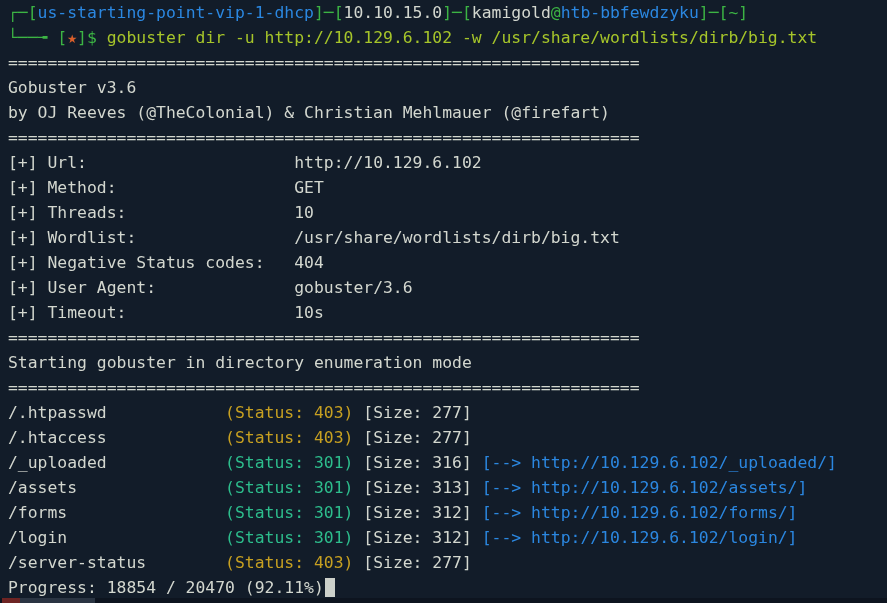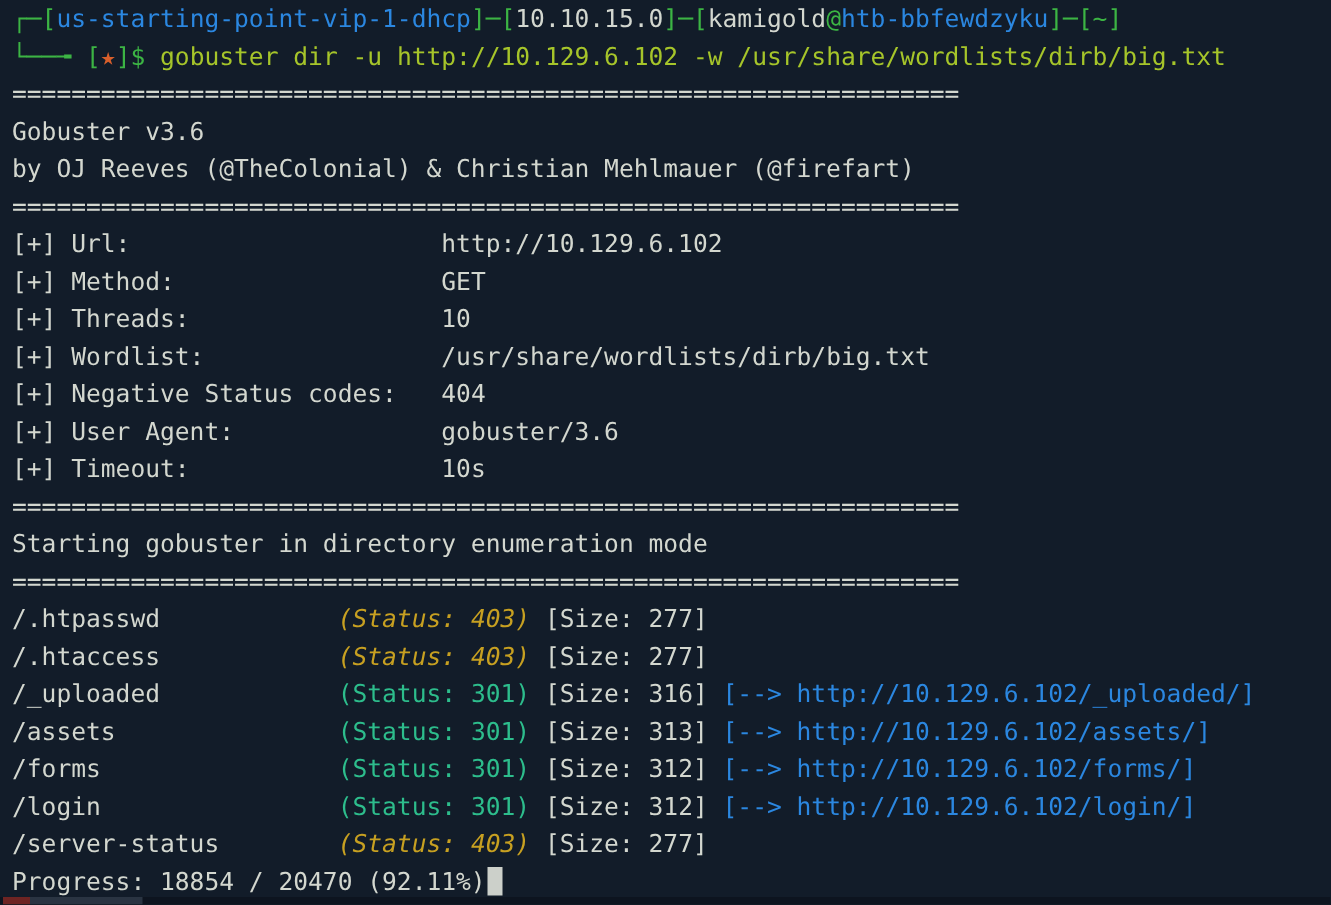--- a/index.html
+++ b/index.html
@@ -20,21 +20,21 @@
     padding: 0 0 0 8px;
     white-space: pre;
     color: var(--fg, #d3d7cf);
   }
   .line { white-space: pre; height: 25px; }
   .c-fg     { color: var(--fg); }
   .c-green  { color: var(--green); }
   .c-blue   { color: var(--blue); }
   .c-lime   { color: var(--lime); }
   .c-orange { color: var(--orange); }
-  .c-gold   { color: var(--gold); font-style: italic; }
+  .c-gold   { color: var(--gold); }
   .c-spring { color: var(--spring); }
   .cursor {
     display: inline-block;
     width: 10px;
     height: 19px;
     margin-left: 1px;
     background: var(--cursor, #ccd0ca);
     vertical-align: text-bottom;
   }
   

